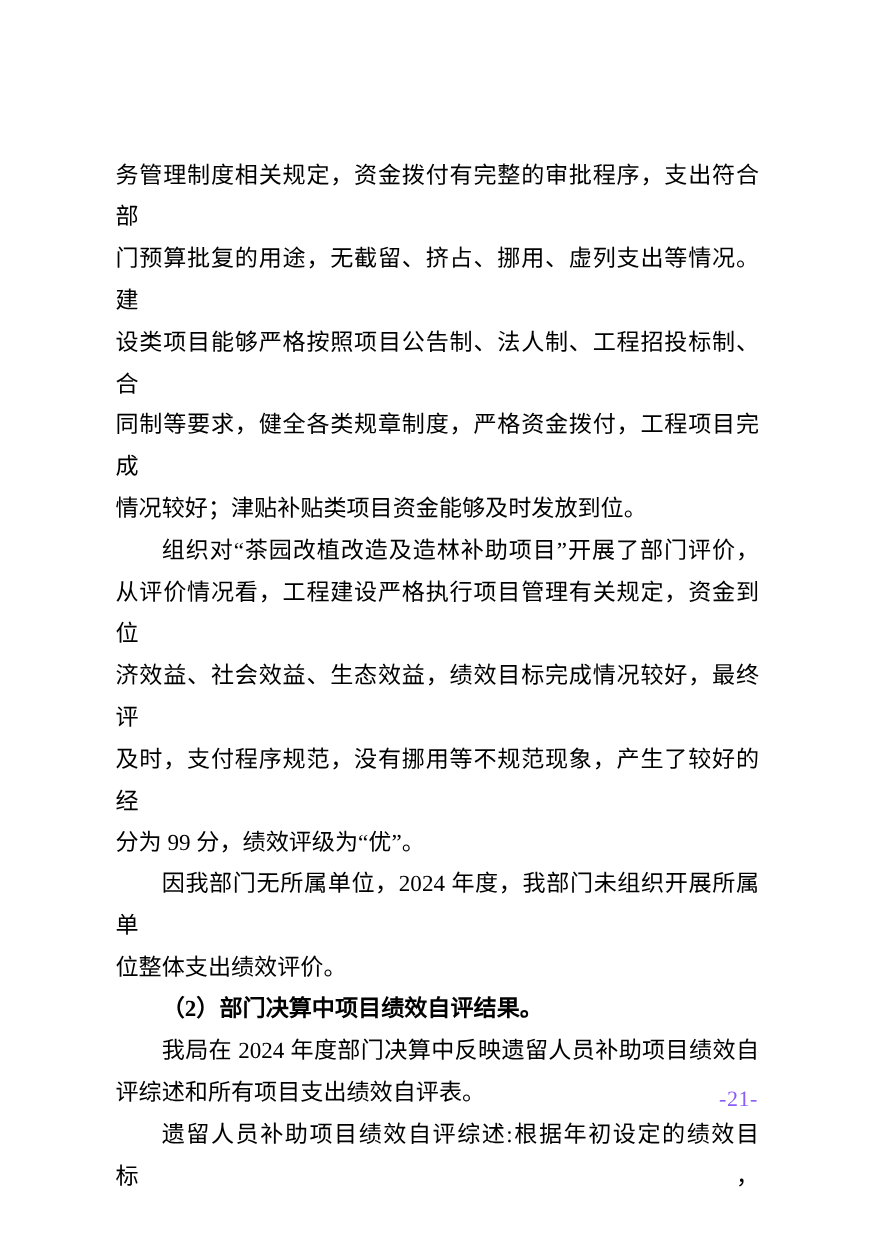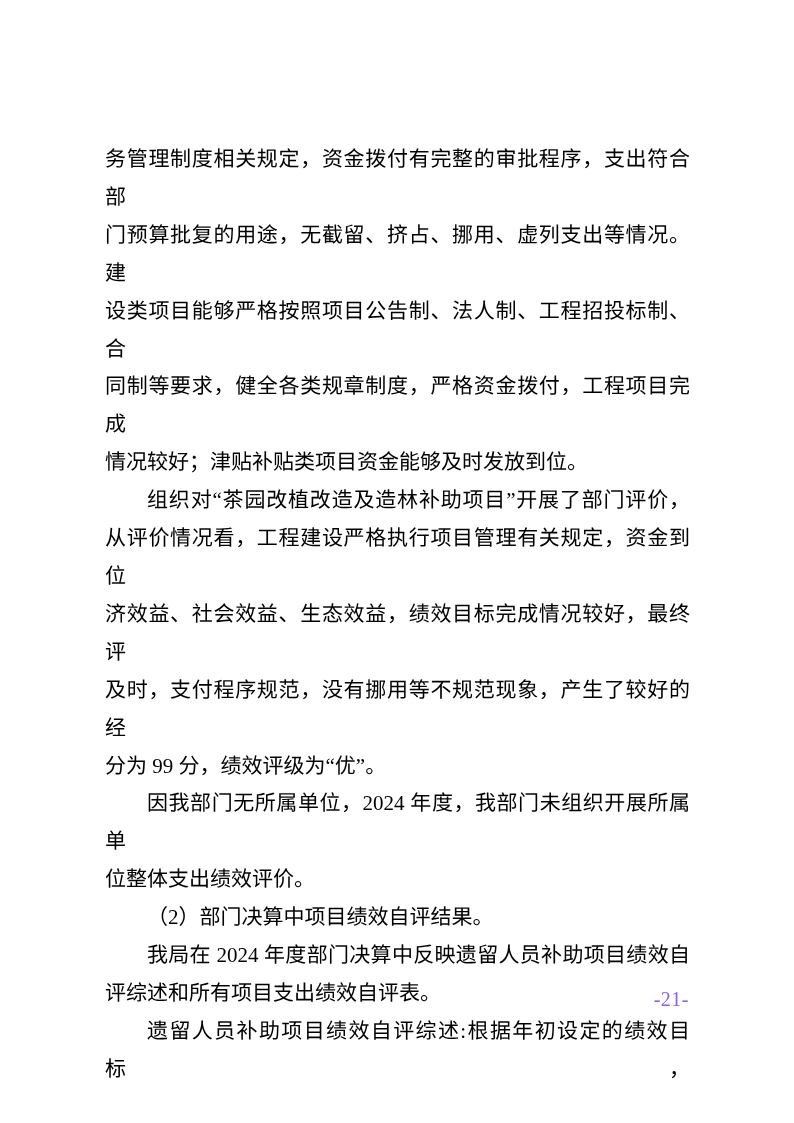--- a/index.html
+++ b/index.html
@@ -28,21 +28,21 @@
   .line {
     text-align: justify;
     text-align-last: justify;
     white-space: normal;
   }
   .line.last {
     text-align: center;
     text-align-last: left;
   }
   .line.indent { text-indent: 2em; }
-  .para.bold .line { font-weight: normal; }
+  .para.bold .line { font-weight: bold; }
   .page-num {
     position: absolute;
     top: 988px;
     right: 105px;
     font-size: 20px;
     letter-spacing: 0.5px;
     color: #8b5cf6;
   }
 </style>
 </head>

